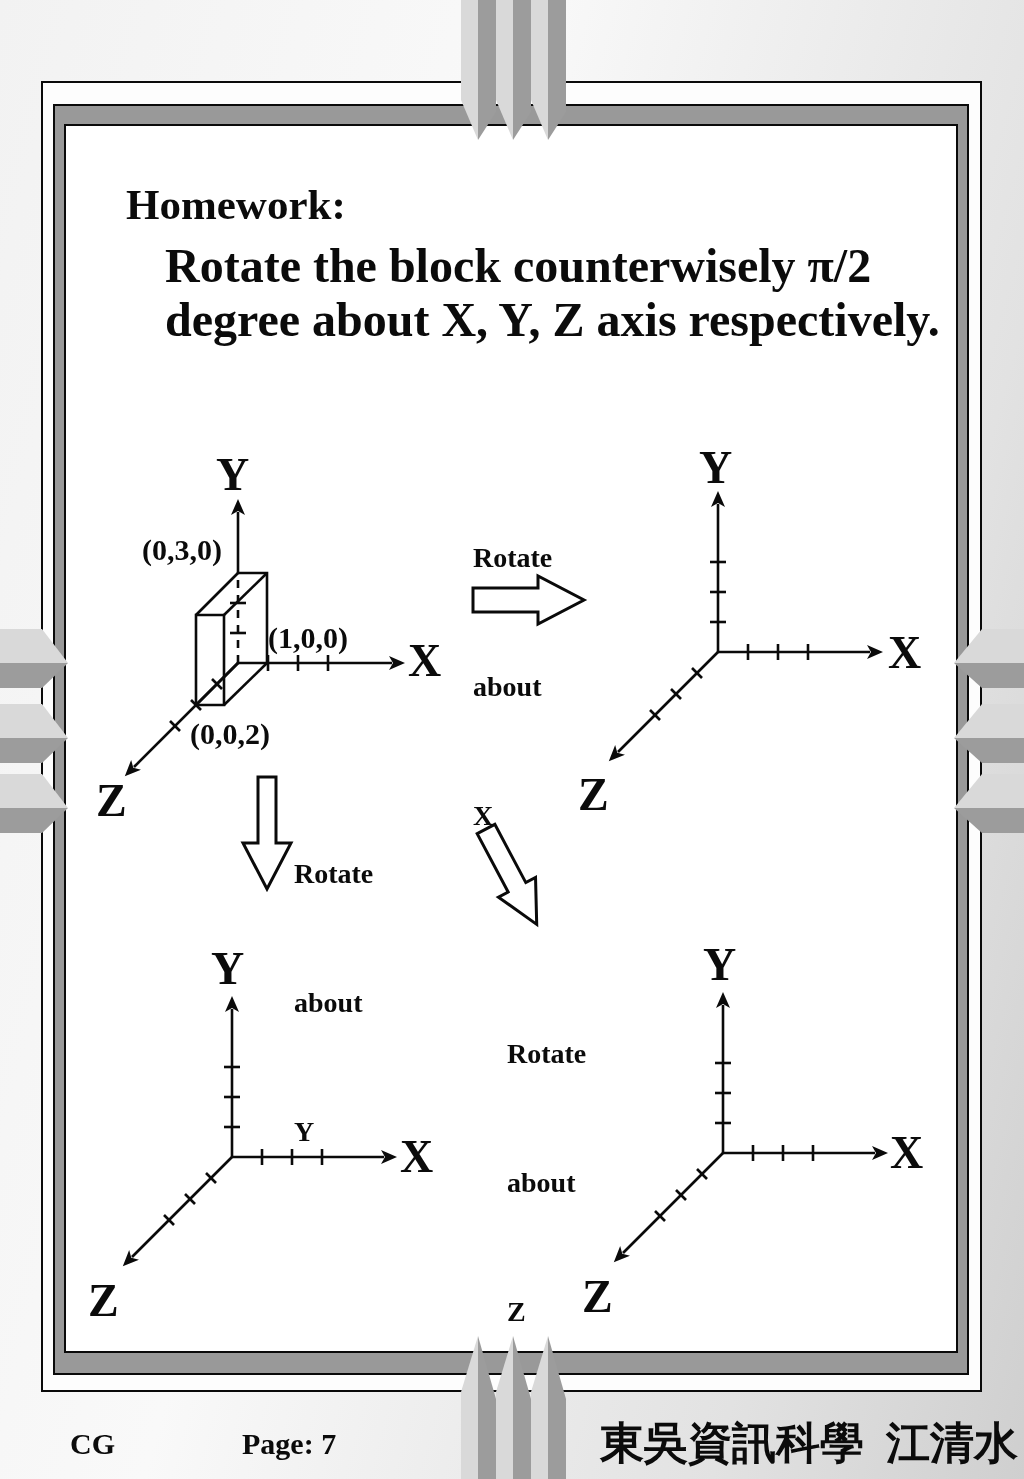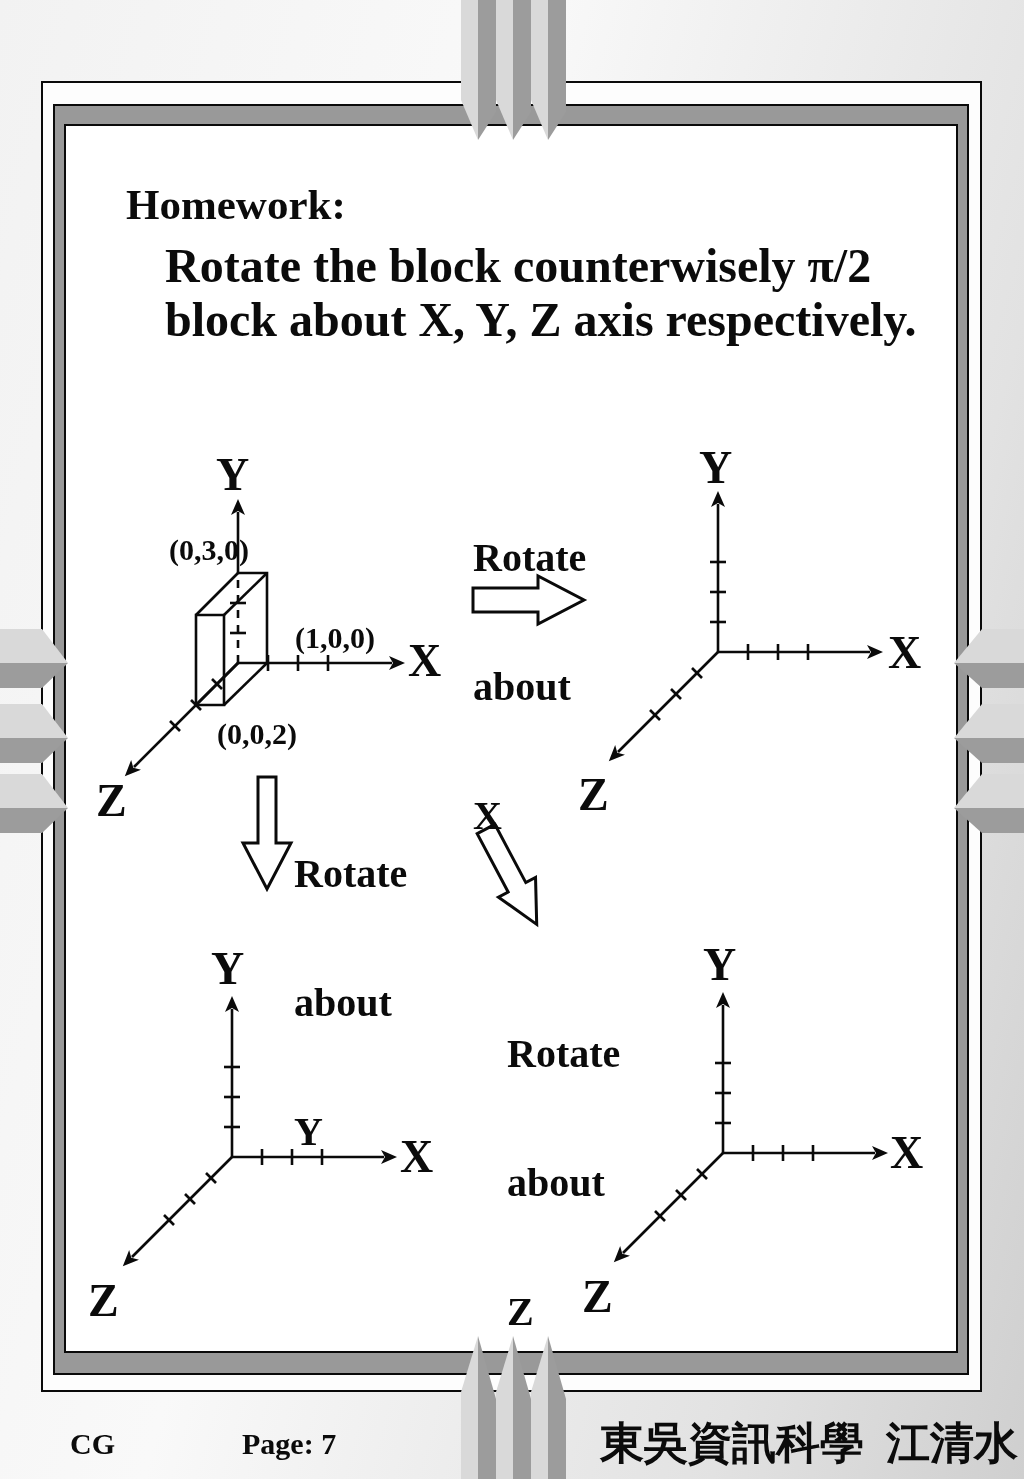--- a/index.html
+++ b/index.html
@@ -12,26 +12,26 @@
     border:2px solid #0a0a0a;background:#fdfdfd;}
   .frame-band{position:absolute;left:10px;top:21px;right:11px;bottom:15px;
     border:2px solid #0a0a0a;background:#999999;}
   .frame-content{position:absolute;left:9px;top:18px;right:9px;bottom:20px;
     border:2px solid #0a0a0a;background:#ffffff;}
   svg.layer{position:absolute;left:0;top:0;width:1024px;height:1479px;}
   .t{position:absolute;font-weight:bold;white-space:pre;line-height:1.08;}
   .title{left:126px;top:182px;font-size:43px;}
   .bline{left:165px;font-size:48px;}
   .b1{top:240px}.b2{top:294px}.b3{top:348px}
-  .rot{font-size:40px;line-height:43px;}
+  .rot{font-size:28px;line-height:43px;}
   .rax{left:473px;top:450px;}
   .ray{left:294px;top:766px;}
   .raz{left:507px;top:946px;}
   .axis{font-size:46px;}
-  .vert{font-size:30px;margin-left:27px;}
+  .vert{font-size:30px;}
   .foot{font-size:30px;top:1428px;}
   .attr{position:absolute;left:600px;top:1414px;width:392px;text-align:right;
     font-size:44px;font-weight:600;white-space:pre;}
 </style>
 </head>
 <body>
 
 <div class="page">
 
   <div class="frame-outer">
@@ -131,21 +131,21 @@
       <polygon points="473,588 538,588 538,576 584,600 538,624 538,612 473,612"></polygon>
       <polygon points="258,777 276,777 276,843 291,843 267,889 243,843 258,843"></polygon>
       <g transform="translate(486,829) rotate(62)">
         <polygon points="0,-10 66,-10 66,-21 108,0 66,21 66,10 0,10"></polygon>
       </g>
     </g>
   </svg>
 
   <div class="t title">Homework:</div>
   <div class="t bline b1">Rotate the block counterwisely π/2</div>
-  <div class="t bline b2">block about X, Y, Z axis respectively.</div>
+  <div class="t bline b2">degree about X, Y, Z axis respectively.</div>
 
   <div class="t rot rax">
     <div>Rotate</div>
     <div>about</div>
     <div>X</div>
   </div>
   <div class="t rot ray">
     <div>Rotate</div>
     <div>about</div>
     <div>Y</div>

